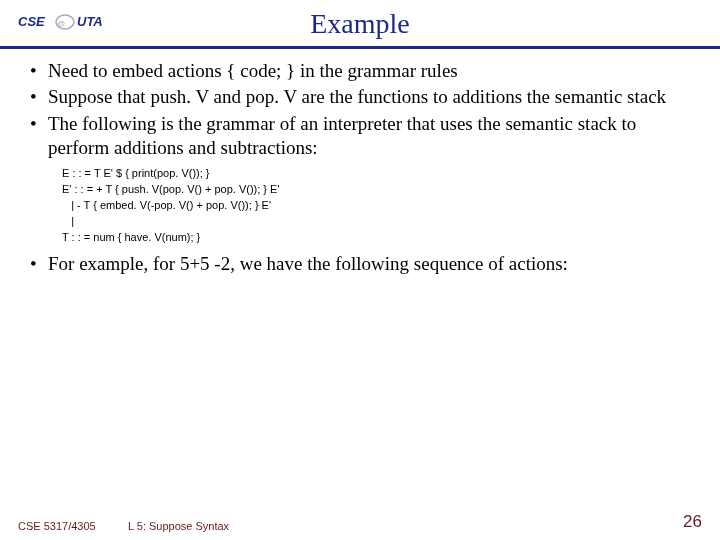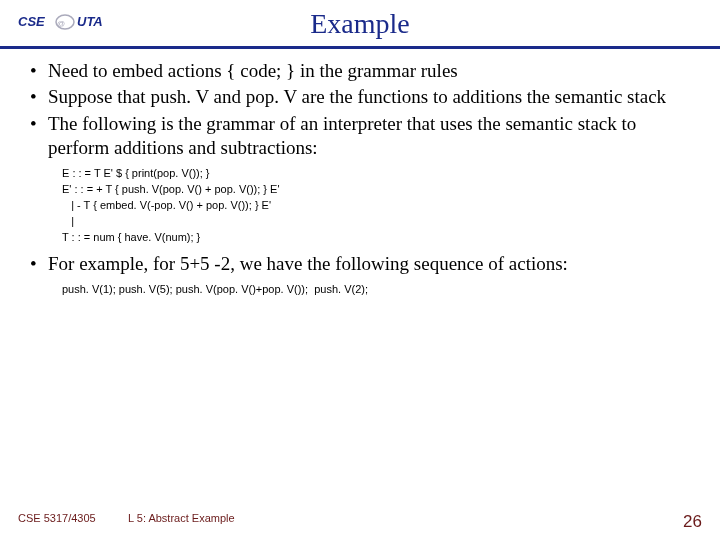--- a/index.html
+++ b/index.html
@@ -53,21 +53,21 @@
     font-size: 11px;
     line-height: 1.45;
     margin: 6px 0 6px 32px;
   }
   .mono-line { white-space: pre; }
   .footer {
     position: absolute;
     bottom: 8px;
     left: 0; right: 0;
     display: flex;
-    align-items: flex-start;
+    align-items: flex-end;
     padding: 0 18px;
     font-family: Arial, Helvetica, sans-serif;
     font-size: 11px;
     color: #6a1a1a;
   }
   .footer .course { width: 110px; }
   .footer .lecture { flex: 1; }
   .footer .pagenum { font-size: 17px; }
 </style>
 </head>
@@ -106,22 +106,21 @@
     <div class="mono-line">   |</div>
     <div class="mono-line">T : : = num { have. V(num); }</div>
   </div>
 
   <div class="bullet">
     <div class="dot">•</div>
     <div class="txt">For example, for 5+5 -2, we have the following sequence of actions:</div>
   </div>
 
   <div class="mono-block">
-    <div class="mono-line">push. V(1); push. V(5); push. V(pop. V()+pop. V());  push. V(2);</div>
   </div>
 
 </div>
 
 <div class="footer">
   <div class="course">CSE 5317/4305</div>
-  <div class="lecture">L 5: Abstract Example</div>
+  <div class="lecture">L 5: Suppose Syntax</div>
   <div class="pagenum">26</div>
 </div>
 
 </body></html>

